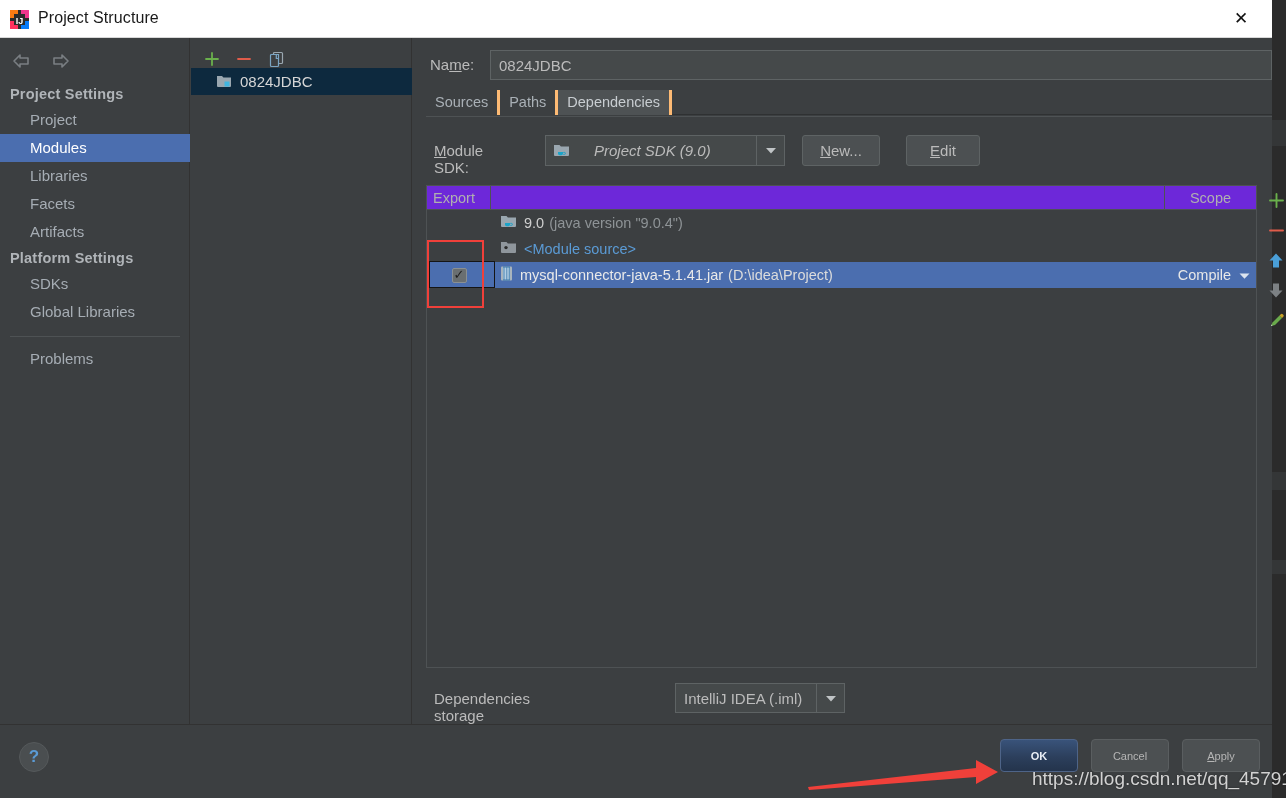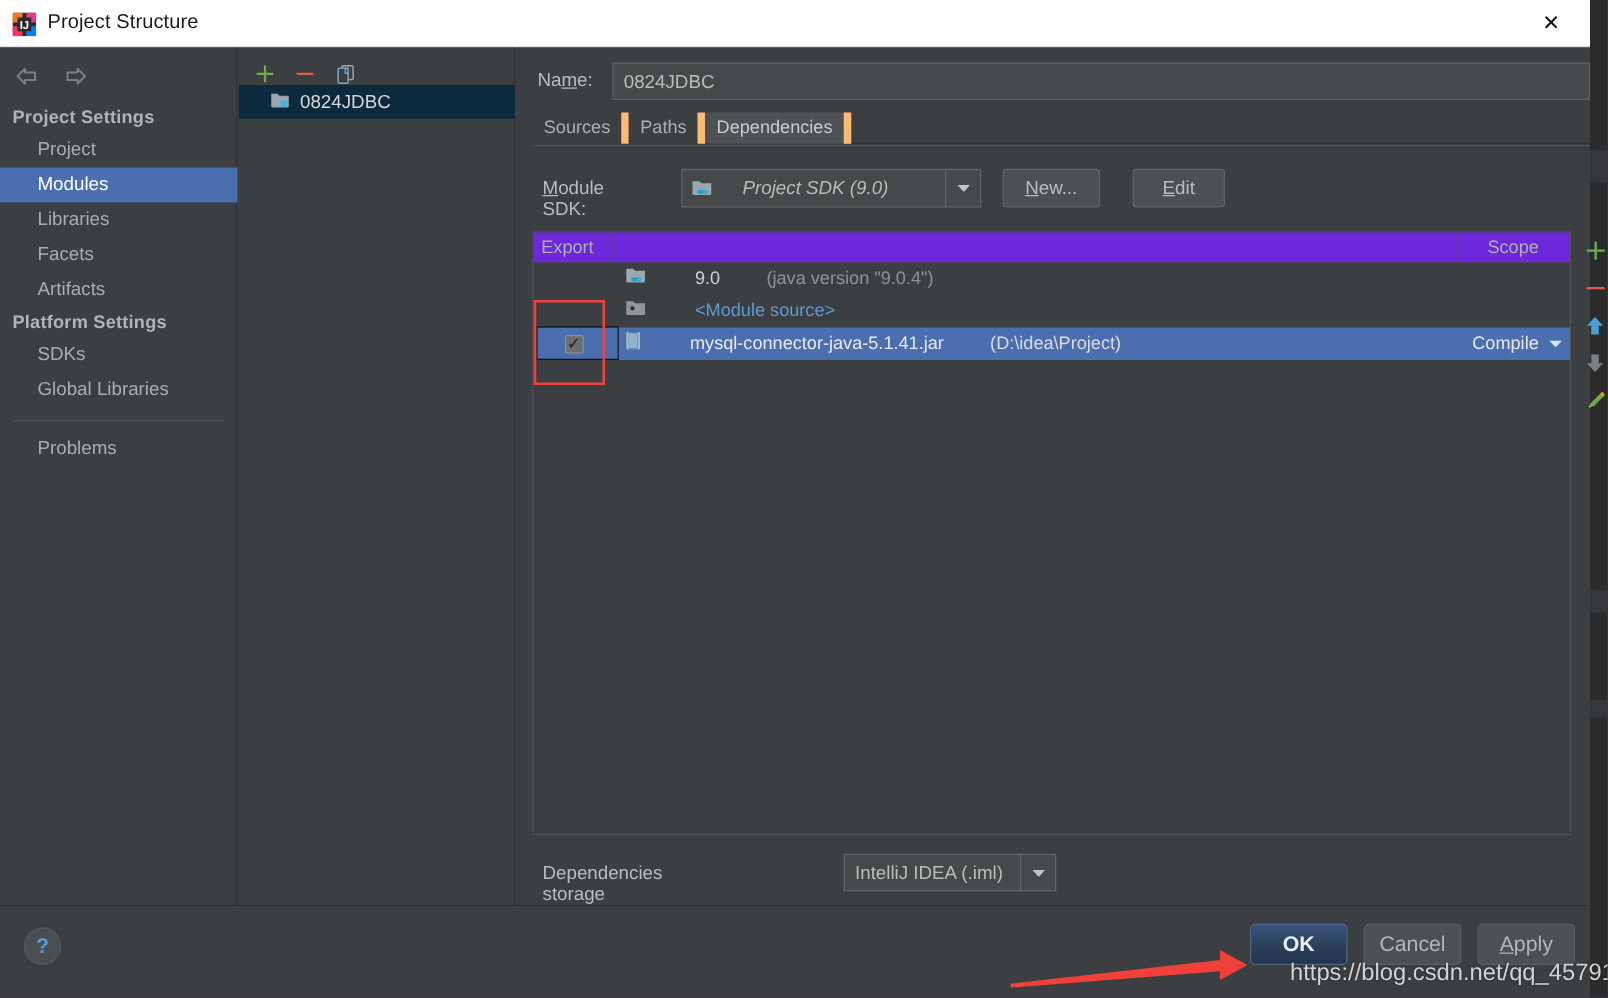--- a/index.html
+++ b/index.html
@@ -100,21 +100,21 @@
     padding: 0 8px; outline: none;
   }
 
   .tabstrip {
     position: absolute; left: 13px; top: 52px; width: 846px; height: 25px;
     border-bottom: 1px solid #2f3132;
   }
   .tab {
     float: left; height: 25px; line-height: 25px; padding: 0 9px;
     font-size: 14.5px; color: #a9b0b6; background: #3c3f41;
-    border-right: 6px solid #fdba74; cursor: pointer;
+    border-right: 3px solid #fdba74; cursor: pointer;
   }
   .tab.active { background: #4e5254; color: #c8cdd1; }
 
   .content-box {
     position: absolute; left: 13px; top: 78px; width: 846px; height: 595px;
     background: #3c3f41; border-top: 1px solid #4e5254;
   }
 
   
   .sdk-row { position: absolute; left: 8px; top: 18px; height: 30px; }
@@ -150,21 +150,21 @@
     border-right: 1px solid #4e5254; padding: 0 6px; cursor: pointer;
   }
   .th.export-col { width: 64px; }
   .th.name-col { flex: 1; border-right: 1px solid #4e5254; }
   .th.scope-col { width: 91px; text-align: center; border-right: none; }
 
   .dep-rows { position: relative; }
   .dep-row { position: relative; height: 26px; display: flex; align-items: center; }
   .dep-row.selected { background: #4b6eaf; }
   .cell-export { width: 64px; display: flex; align-items: center; justify-content: center; }
-  .cell-name { flex: 1; display: flex; align-items: center; padding-left: 9px; overflow: hidden; white-space: nowrap; gap: 32px; }
+  .cell-name { flex: 1; display: flex; align-items: center; padding-left: 9px; overflow: hidden; white-space: nowrap; }
   .cell-name .txt { margin-left: 7px; font-size: 14.5px; }
   .cell-scope { width: 91px; position: relative; display: flex; align-items: center; justify-content: flex-end; padding-right: 6px; }
   .cell-scope .sc-txt { font-size: 14.5px; color: #e8e8e8; }
   .cell-scope .sc-arrow { margin-left: 8px; }
 
   .cbx {
     width: 15px; height: 15px; background: #6a6f71; border: 1px solid #8a9093;
     border-radius: 2px; display: flex; align-items: center; justify-content: center;
     cursor: pointer;
   }
@@ -197,21 +197,21 @@
     background: #3c3f41; border-top: 1px solid #323232;
   }
   .help-btn {
     position: absolute; left: 19px; top: 17px; width: 30px; height: 30px;
     border-radius: 50%; background: #4a4e50; border: 1px solid #55595b;
     display: flex; align-items: center; justify-content: center;
     color: #5b9bd5; font-size: 17px; font-weight: bold; cursor: pointer;
   }
   .dlg-btn {
     position: absolute; top: 14px; height: 33px; width: 78px;
-    border-radius: 4px; font-size: 17px; font-family: "Liberation Sans", sans-serif;
+    border-radius: 4px; font-size: 11px; font-family: "Liberation Sans", sans-serif;
     display: flex; align-items: center; justify-content: center; cursor: pointer;
   }
   .dlg-btn.primary {
     background: linear-gradient(180deg, #39537a 0%, #2c3f5c 55%, #24344c 100%);
     border: 1px solid #4e6488; color: #e9eef5; font-weight: bold;
   }
   .dlg-btn.normal {
     background: #4c5052; border: 1px solid #5a5e60; color: #b5b5b5;
   }
 

